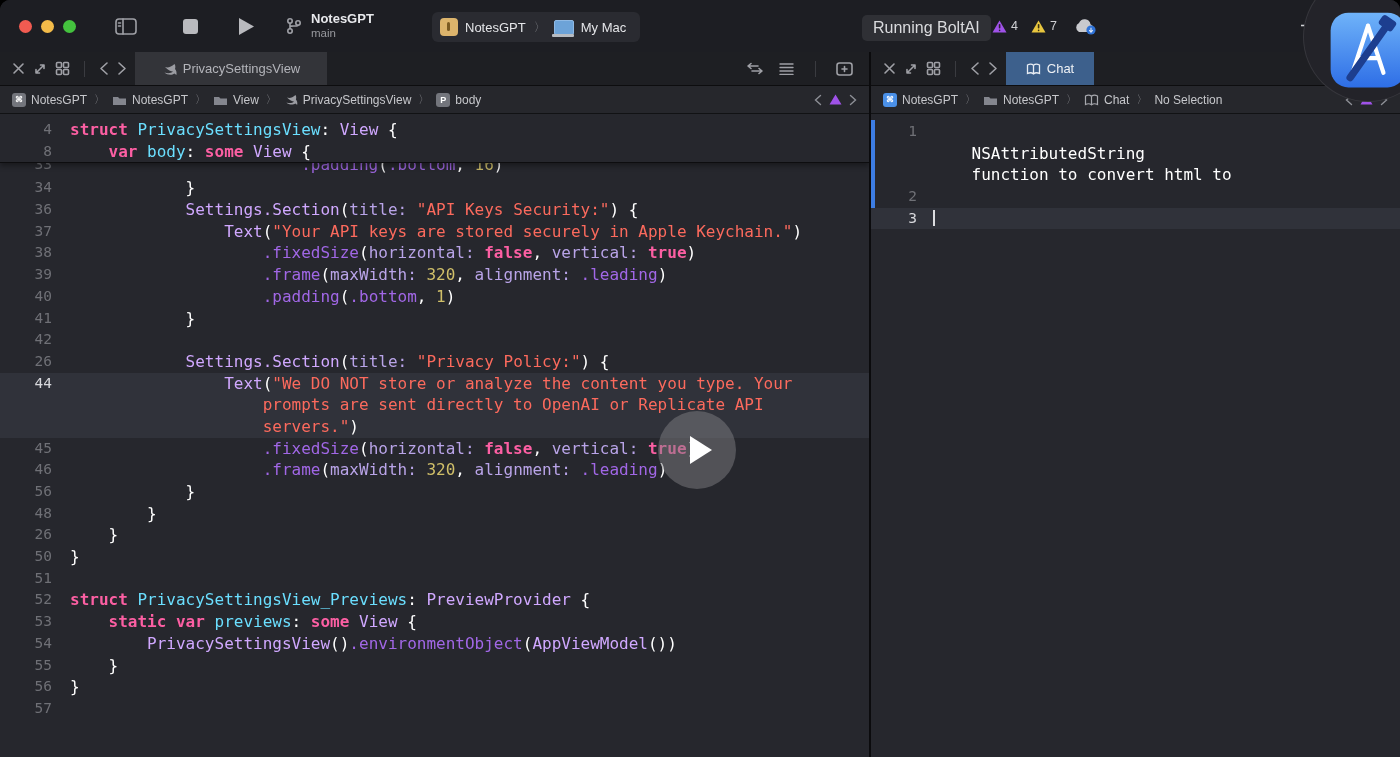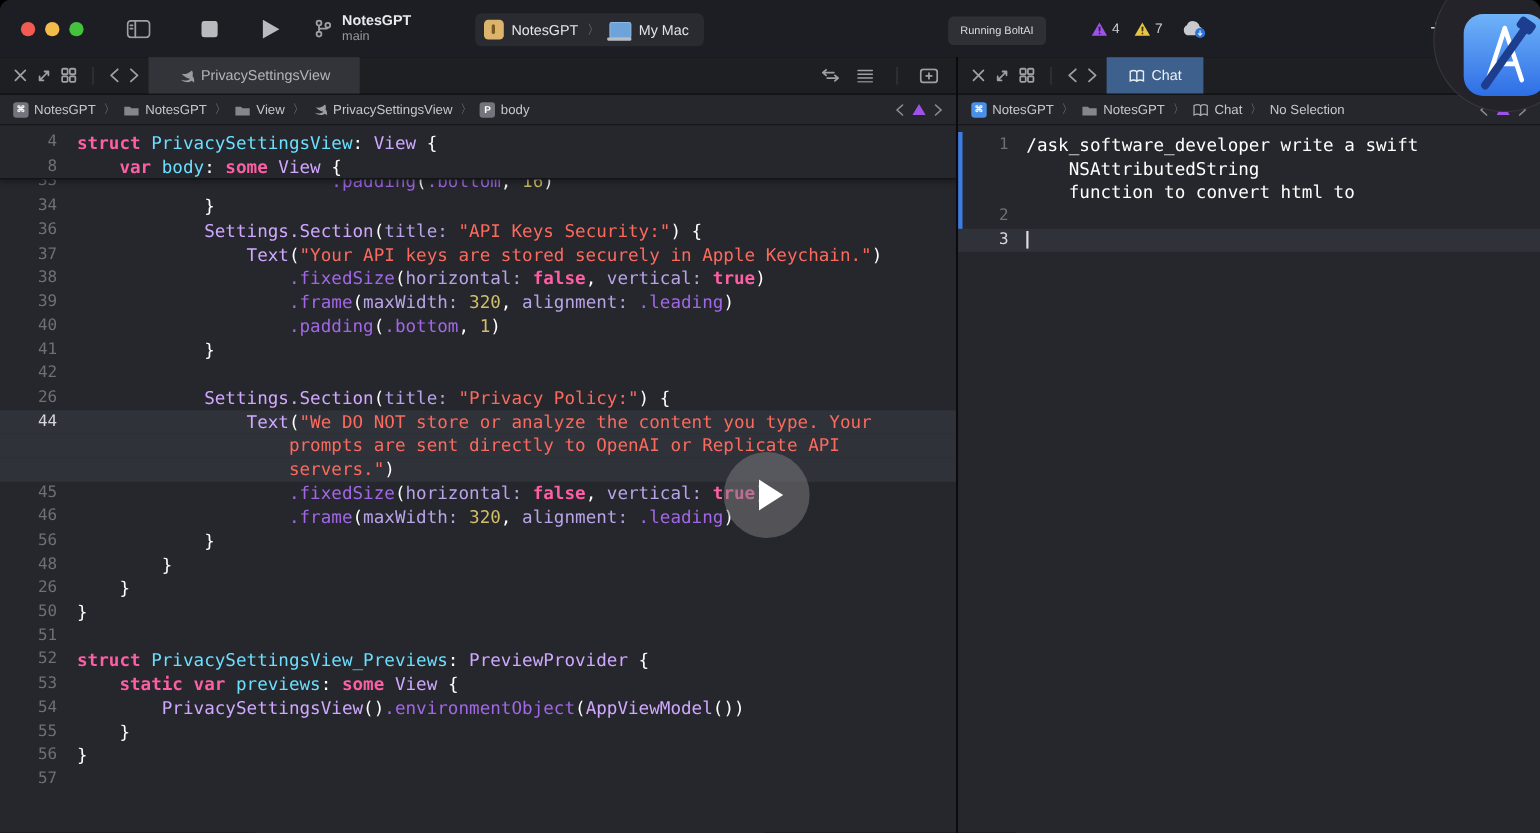--- a/index.html
+++ b/index.html
@@ -21,21 +21,21 @@
   .branch-sub{font-size:11.5px;color:#97989d;}
   .scheme-pill{position:absolute;left:432px;top:12px;height:30px;background:#2a2b31;border-radius:6px;
     display:flex;align-items:center;padding:0 14px 0 8px;gap:7px;}
   .scheme-pill .nm{font-size:13px;color:#e4e5e8;}
   .crumb-sep{color:#7c7d83;font-size:12px;padding:0 1px;}
   .appicon{width:18px;height:18px;border-radius:4px;background:#dcb46c;position:relative;}
   .appicon:after{content:"";position:absolute;left:7px;top:4px;width:3px;height:9px;background:#7a5a22;border-radius:2px;}
   .macicon{width:18px;height:13px;border-radius:2px;background:#6da3d8;border:1px solid #8fb9e4;position:relative;}
   .macicon:after{content:"";position:absolute;left:-3px;bottom:-3px;width:22px;height:2.5px;background:#b8bcc2;border-radius:1px;}
   .status-pill{position:absolute;left:862px;top:15px;height:26px;background:#2f3035;border-radius:5px;
-    display:flex;align-items:center;padding:0 11px;font-size:10px;color:#dadbde;}
+    display:flex;align-items:center;padding:0 11px;font-size:16px;color:#dadbde;}
   .badge{position:absolute;top:19px;display:flex;align-items:center;gap:4px;font-size:12.5px;color:#cfd0d4;}
   .plusbtn{position:absolute;left:1300px;top:17px;color:#cfd0d4;font-size:20px;line-height:18px;}
   
   .editors{position:absolute;left:0;top:52px;width:1400px;height:705px;display:flex;}
   .pane{position:relative;height:705px;}
   .pane-left{width:869px;}
   .divider{width:2px;height:705px;background:#0b0b0d;}
   .pane-right{width:529px;}
   .tabbar{position:relative;height:33px;background:#1e1f23;border-bottom:1px solid #0d0d0f;
     display:flex;align-items:center;}
@@ -407,21 +407,21 @@
             <svg class="crm" width="8" height="12">
                 <path d="M1.5 1.5 L6.5 6 L1.5 10.5"></path>
               </svg>
             </button>
         </div>
       </div>
 
       <div class="codearea">
         <div class="changebar"></div>
         <div class="rows-right" id="rightRows">
-            <div class="row"><span class="ln">1</span><span class="codeln" style="padding-left: calc(0ch + 16px);"><span class="tok-plain">/ask_software_developer write a swift</span></span></div>
+            <div class="row"><span class="ln">1</span></div>
             <div class="row"><span class="ln"></span><span class="codeln" style="padding-left: calc(4ch + 16px);"><span class="tok-plain">NSAttributedString</span></span></div>
             <div class="row"><span class="ln"></span><span class="codeln" style="padding-left: calc(4ch + 16px);"><span class="tok-plain">function to convert html to</span></span></div>
             <div class="row"><span class="ln">2</span><span class="codeln" style="padding-left: calc(0ch + 16px);"></span></div>
             <div class="row hl"><span class="ln bright">3</span><span class="codeln" style="padding-left: calc(0ch + 16px);"><span class="cursor"></span></span></div>
           </div>
       </div>
     </div>
   </div>
 
   <div class="play-overlay">

